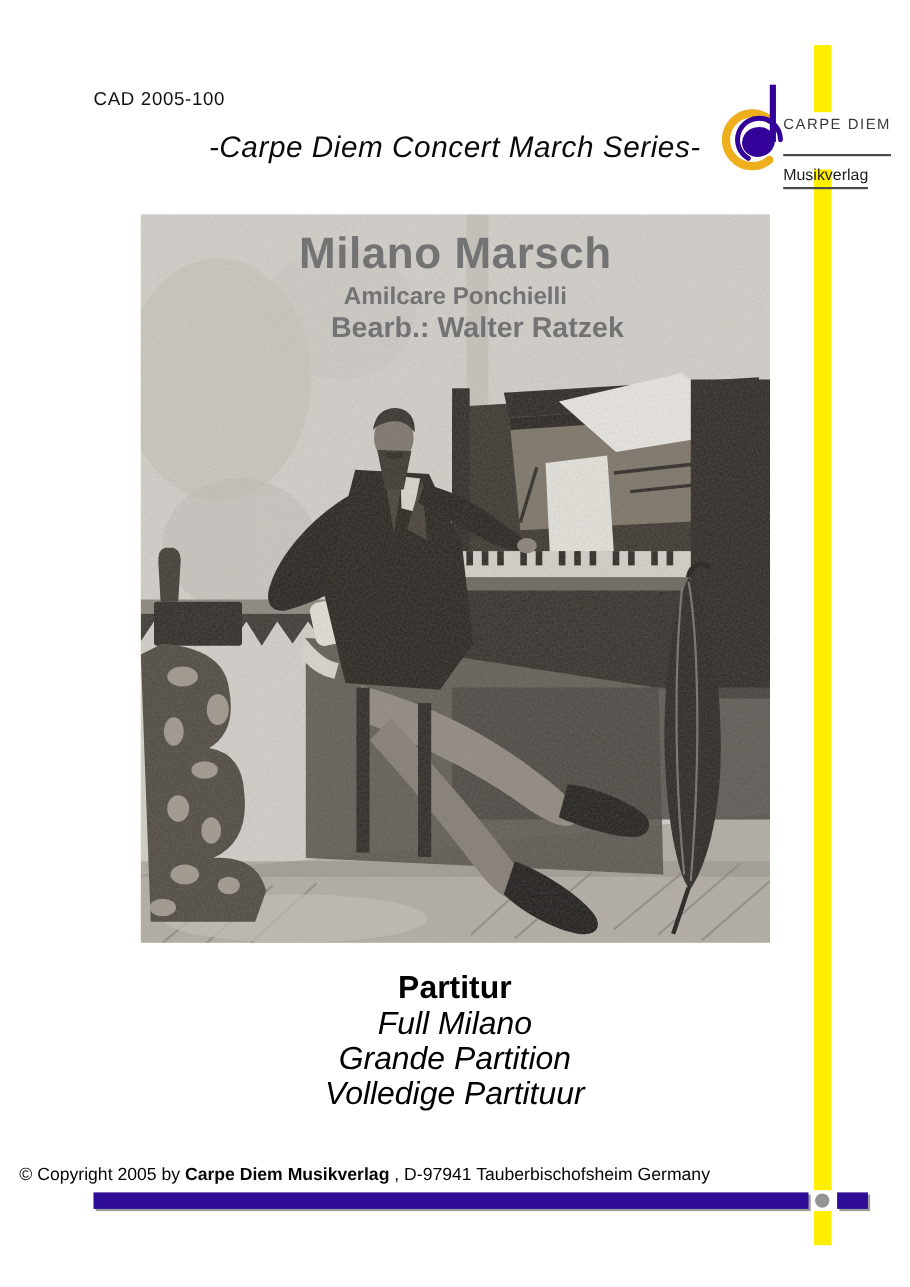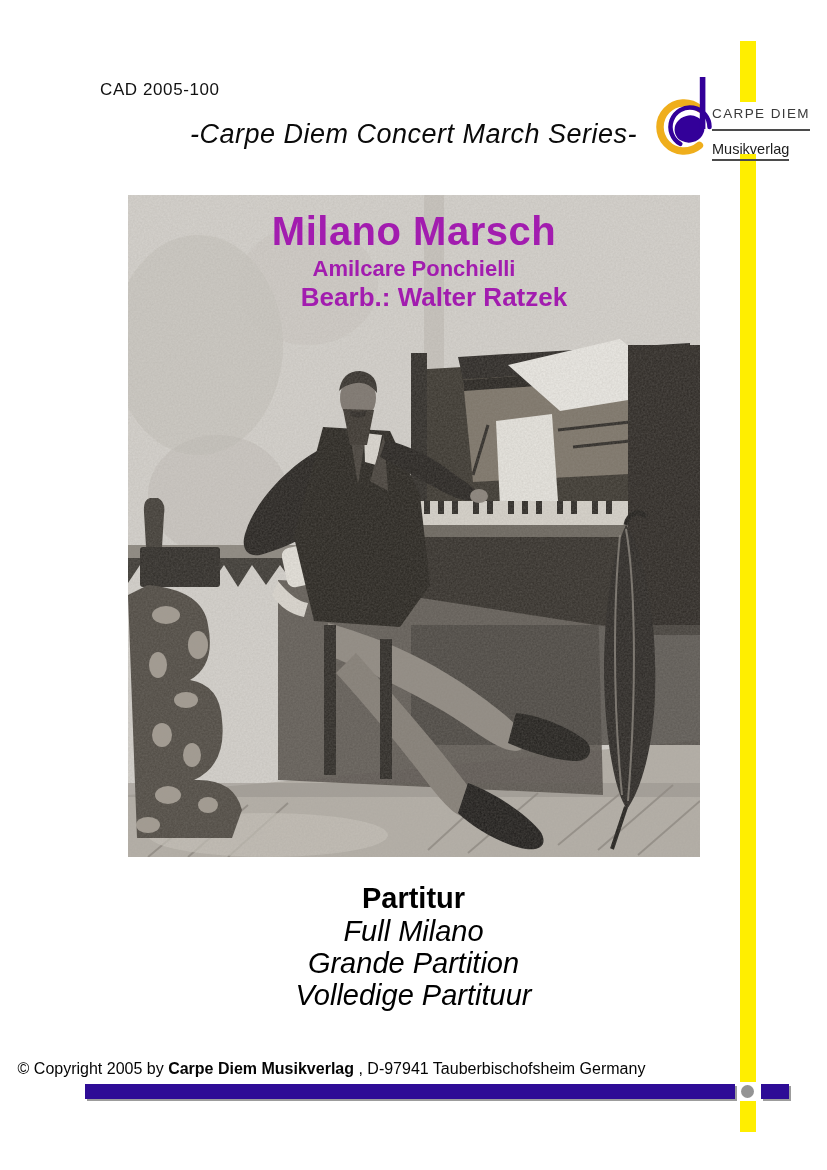--- a/index.html
+++ b/index.html
@@ -2,40 +2,40 @@
 <html><head>
 <meta charset="utf-8">
 <style>
   html,body{margin:0;padding:0;background:#fff;}
   #page{
     position:relative;width:827px;height:1170px;background:#fff;overflow:hidden;
     font-family:"Liberation Sans","DejaVu Sans",sans-serif;color:#000;
   }
   .abs{position:absolute;}
 
-  #catalog-number{left:85px;top:80px;font-size:17px;letter-spacing:.6px;color:#111;margin-left:15px;}
+  #catalog-number{left:85px;top:80px;font-size:17px;letter-spacing:.6px;color:#111;}
 
   #series-title{left:0;top:119px;width:827px;text-align:center;
     font-style:italic;font-size:27px;letter-spacing:.5px;color:#0a0a0a;}
 
   
   #yellow-stripe{left:740px;top:41px;width:16px;height:1091px;background:#FFEE00;z-index:1;}
 
   
   #logo-note{left:654px;top:70px;width:62px;height:88px;z-index:3;}
   #logo-textbox{left:708px;top:102px;width:100px;height:50px;background:#fff;z-index:2;padding:2px 0 0 4px;}
   #logo-name{display:inline-block;font-size:13.5px;letter-spacing:1.4px;color:#3a3a3a;
-    border-bottom:2px solid #4b4b4b;padding-bottom:8px;}
+    border-bottom:2px solid #4b4b4b;padding-bottom:20px;}
   #logo-type{display:inline-block;font-size:14.5px;color:#1c1c1c;margin-top:10px;
     border-bottom:2px solid #4b4b4b;padding-bottom:2px;}
 
   
   #cover-photo{left:128px;top:195px;width:572px;height:662px;background:#d6d3ce;z-index:2;}
   #cover-photo svg{display:block;}
-  #photo-overlay{left:128px;top:208px;width:572px;text-align:center;z-index:4;color:#a21caf;}
+  #photo-overlay{left:128px;top:208px;width:572px;text-align:center;z-index:4;color:#737373;}
   #cover-title{font-size:40px;font-weight:bold;line-height:46px;letter-spacing:.5px;}
   #cover-composer{font-size:22px;font-weight:bold;line-height:29px;}
   #cover-arranger{font-size:26px;font-weight:bold;line-height:29px;padding-left:40px;}
 
   
   #score-labels{left:0;top:866px;width:827px;text-align:center;z-index:3;}
   .score-line{font-size:29px;line-height:32px;font-style:italic;}
   .score-line.first{font-style:normal;font-weight:bold;line-height:34px;margin-top:15px;}
 
   

